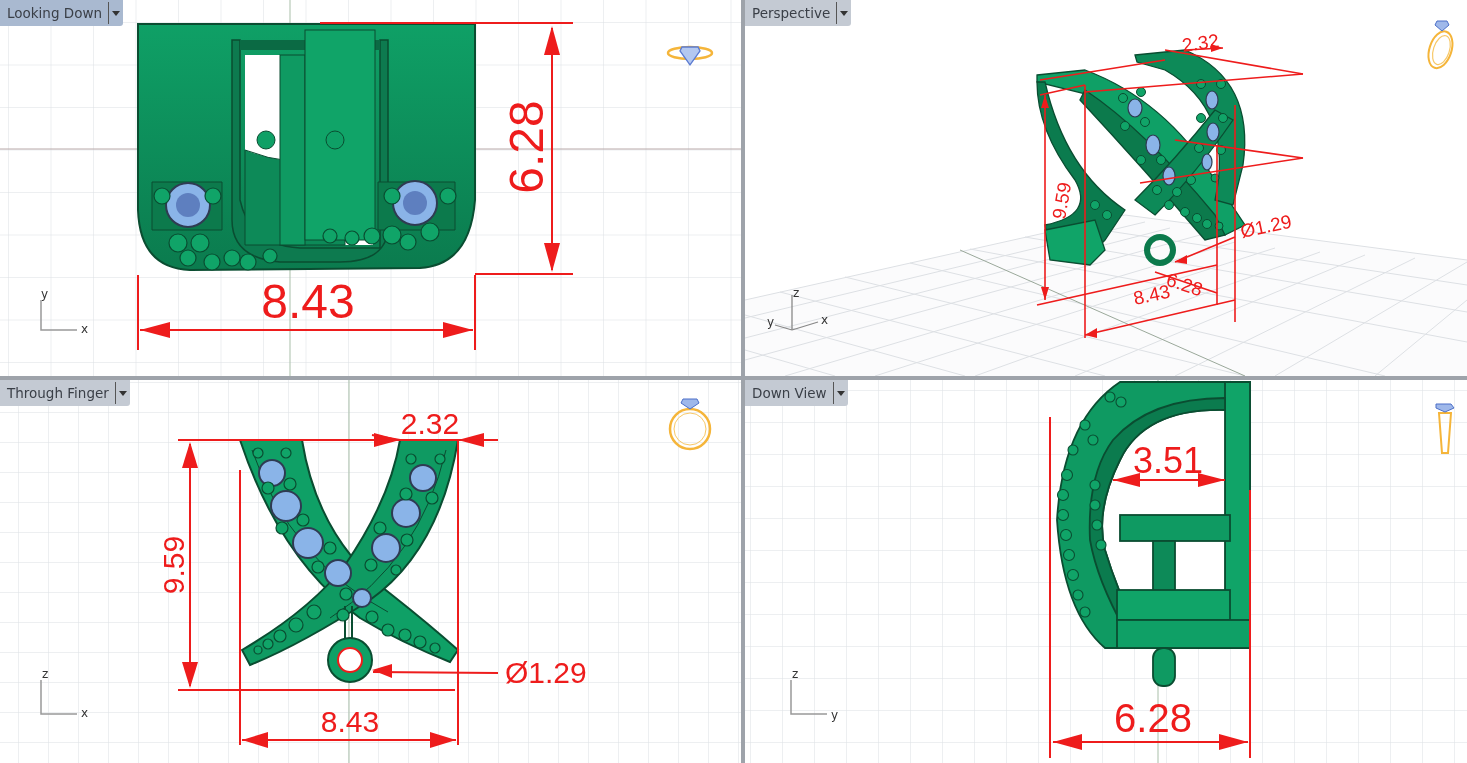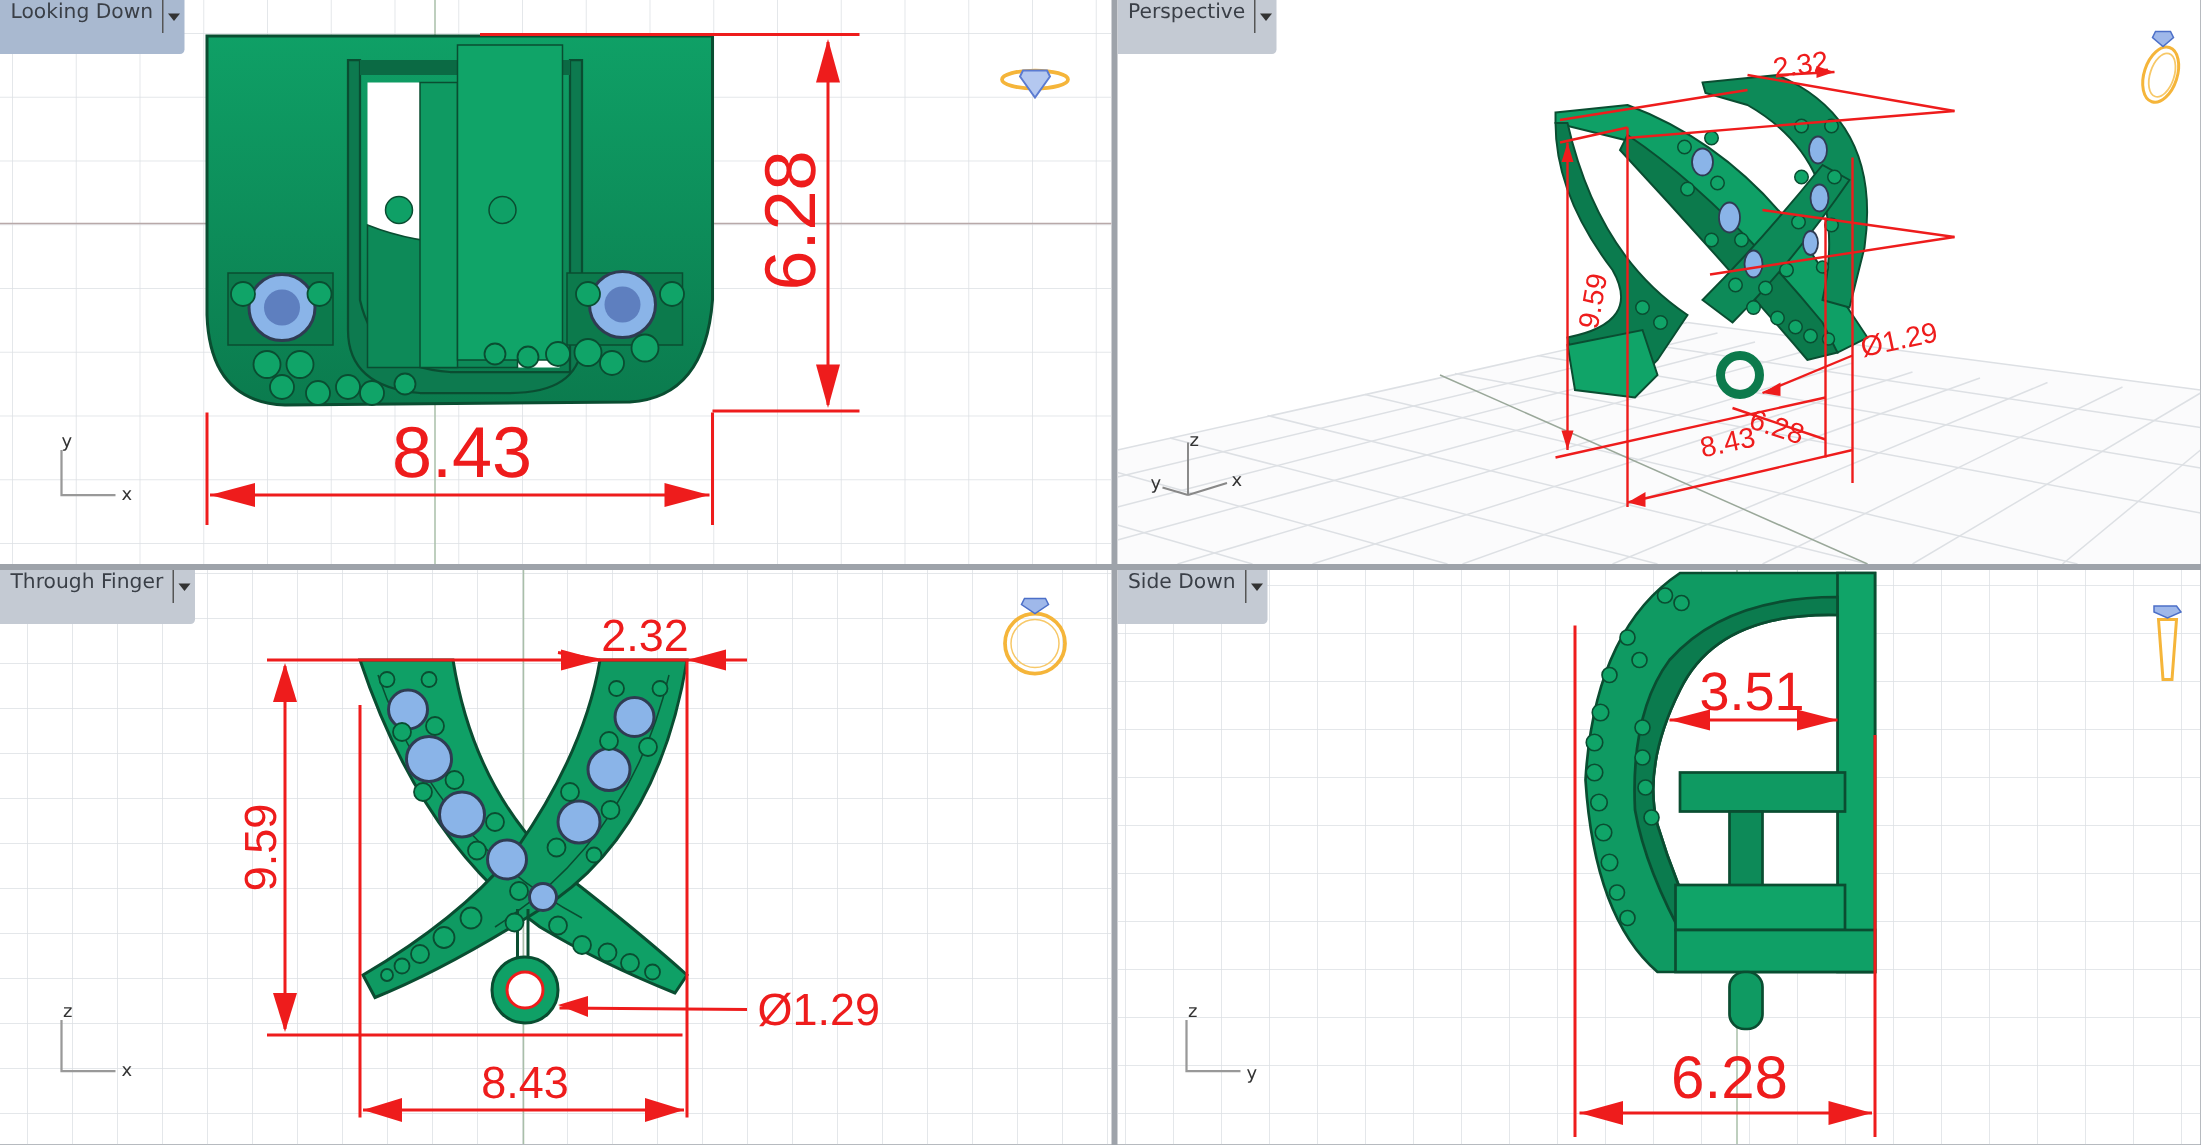--- a/index.html
+++ b/index.html
@@ -3,21 +3,21 @@
 <meta charset="utf-8">
 <style>
   html, body { margin:0; padding:0; }
   body { width:1467px; height:763px; background:#9ea3aa; position:relative; overflow:hidden; font-family:"Liberation Sans", sans-serif; }
   .viewport { position:absolute; background:#ffffff; overflow:hidden; }
   .vp-tl { left:0; top:0; width:741px; height:376px; }
   .vp-tr { left:745px; top:0; width:722px; height:376px; }
   .vp-bl { left:0; top:380px; width:741px; height:383px; }
   .vp-br { left:745px; top:380px; width:722px; height:383px; }
   .vp-svg { position:absolute; left:0; top:0; width:100%; height:100%; }
-  .vp-title { position:absolute; left:0; top:0; height:36px; display:flex; align-items:flex-start; background:#c4cad3; border-bottom-right-radius:3px; z-index:5; }
+  .vp-title { position:absolute; left:0; top:0; height:26px; display:flex; align-items:center; background:#c4cad3; border-bottom-right-radius:3px; z-index:5; }
   .vp-tl .vp-title { background:#a9b9d0; }
   .vp-title-label { font-family:"DejaVu Sans", sans-serif; font-size:13.5px; color:#3a3f47; padding:0 6px 0 7px; }
   .vp-title-dd { width:14px; height:22px; border-left:1px solid #555; display:flex; align-items:center; justify-content:center; }
   .vp-title-dd::after { content:""; border-left:4px solid transparent; border-right:4px solid transparent; border-top:5px solid #333; }
   .axis-label { font-family:"DejaVu Sans", sans-serif; font-size:12px; fill:#333; }
   .dim-text { font-family:"Liberation Sans", sans-serif; fill:#ee1c1c; }
 </style>
 </head>
 <body>
 
@@ -400,16 +400,16 @@
       <path d="M-9 -16 L6 -16 L9 -12 L0 -8 L-9 -12 Z" fill="#9fb8ea" stroke="#4c6fc8" stroke-width="1"></path>
     </g>
 
     <g stroke="#999" stroke-width="1.5" fill="none">
       <polyline points="46,300 46,334 82,334"></polyline>
     </g>
     <text class="axis-label" x="47" y="298">z</text>
     <text class="axis-label" x="86" y="339">y</text>
   </svg>
   <div class="vp-title">
-    <span class="vp-title-label">Side Down</span>
+    <span class="vp-title-label">Down View</span>
     <span class="vp-title-dd"></span>
   </div>
 </div>
 
 </body></html>

